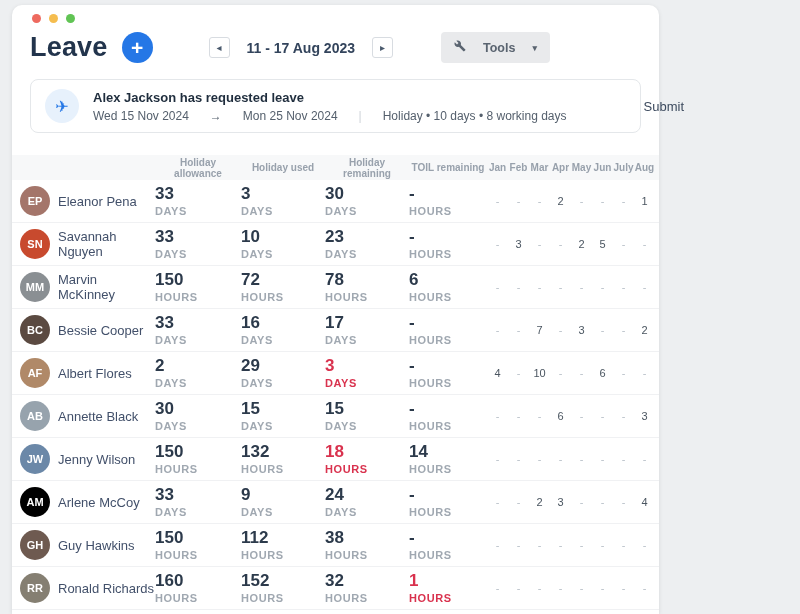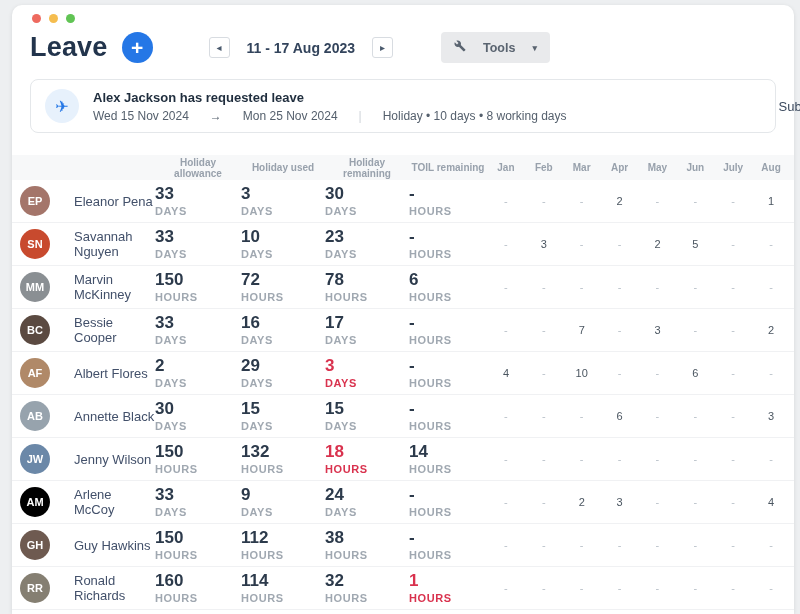--- a/index.html
+++ b/index.html
@@ -1,19 +1,19 @@
 <!DOCTYPE html>
 <html><head>
 <meta charset="utf-8">
 <style>
   * { margin:0; padding:0; box-sizing:border-box; }
   html,body { width:800px; height:614px; overflow:hidden; }
   body { background:#edeff1; font-family:"Liberation Sans", sans-serif; }
 
-  .card { position:absolute; left:12px; top:5px; width:782px; height:609px;
+  .card { position:absolute; left:12px; top:5px; width:647px; height:609px;
           background:#fff; border-radius:10px 10px 0 0;
           box-shadow:0 1px 4px rgba(0,0,0,.10); }
 
   .traffic { position:absolute; top:9px; left:20px; display:flex; gap:8px; }
   .dot { width:9px; height:9px; border-radius:50%; display:inline-block; }
 
   .header { display:flex; align-items:center; padding:27px 18px 16px; }
   .title { font-size:27px; font-weight:bold; color:#22344c; letter-spacing:.2px; }
   .add-btn { width:31px; height:31px; border-radius:50%; border:none; cursor:pointer;
              color:#fff; font-size:21px; line-height:29px; text-align:center;
@@ -41,21 +41,21 @@
   .submit { position:absolute; right:-44px; top:50%; transform:translateY(-50%);
             font-size:13px; color:#3c4a5e; white-space:nowrap; cursor:pointer; }
 
   .thead, .trow { display:grid;
     grid-template-columns:135px 86px 84px 84px 78px repeat(8,1fr);
     padding-left:8px; padding-right:4px; align-items:center; }
   .thead { background:#f7f8f9; height:25px; margin-top:8px; }
   .thead .cell { font-size:10px; font-weight:bold; color:#98a1ac; text-align:center; }
   .trow { height:43px; border-bottom:1px solid #f0f1f3; cursor:pointer; }
 
-  .name-cell { display:flex; align-items:center; gap:24px; }
+  .name-cell { display:flex; align-items:center; gap:8px; }
   .avatar { width:30px; height:30px; border-radius:50%; color:#fff; font-size:11px;
             font-weight:bold; display:flex; align-items:center; justify-content:center;
             flex-shrink:0; }
   .name { font-size:13px; color:#42506a; }
 
   .stat { text-align:left; }
   .stat .val { font-size:17px; font-weight:bold; color:#2c3a4b; line-height:1.05; }
   .stat .unit { font-size:11px; font-weight:bold; color:#a0a8b1; letter-spacing:.6px; margin-top:2px; }
   .stat.red .val, .stat.red .unit { color:#d9324e; }
 
@@ -397,21 +397,21 @@
         <div class="trow">
           <div class="name-cell">
             <div class="avatar" style="background: rgb(133, 127, 114);">RR</div>
             <div class="name">Ronald Richards</div>
           </div>
           <div class="stat">
             <div class="val">160</div>
             <div class="unit">HOURS</div>
           </div>
           <div class="stat">
-            <div class="val">114</div>
+            <div class="val">152</div>
             <div class="unit">HOURS</div>
           </div>
           <div class="stat">
             <div class="val">32</div>
             <div class="unit">HOURS</div>
           </div>
           <div class="stat red">
             <div class="val">1</div>
             <div class="unit">HOURS</div>
           </div>

